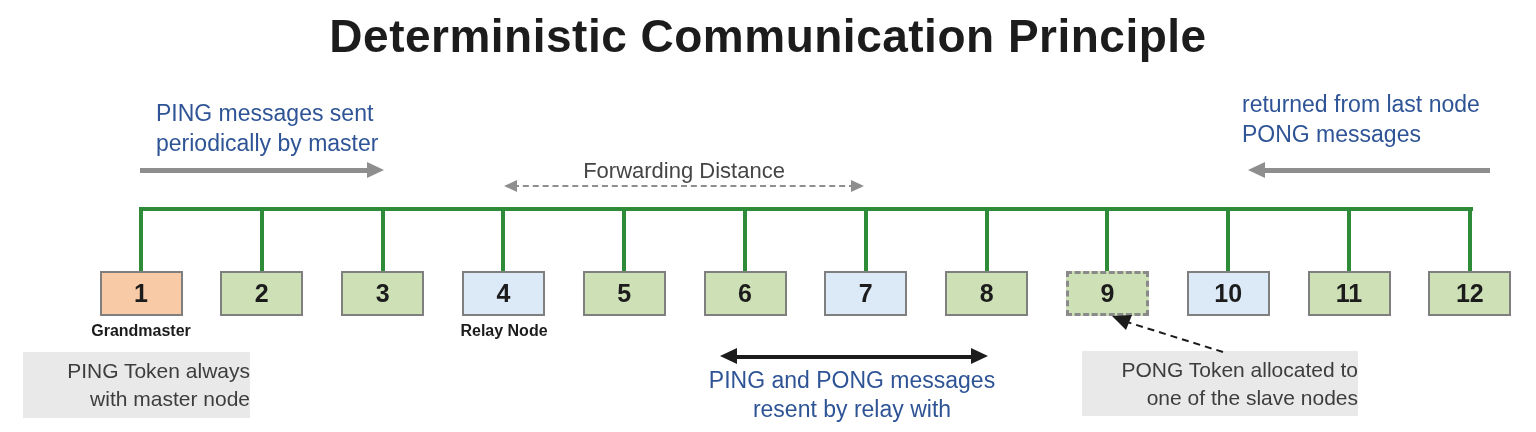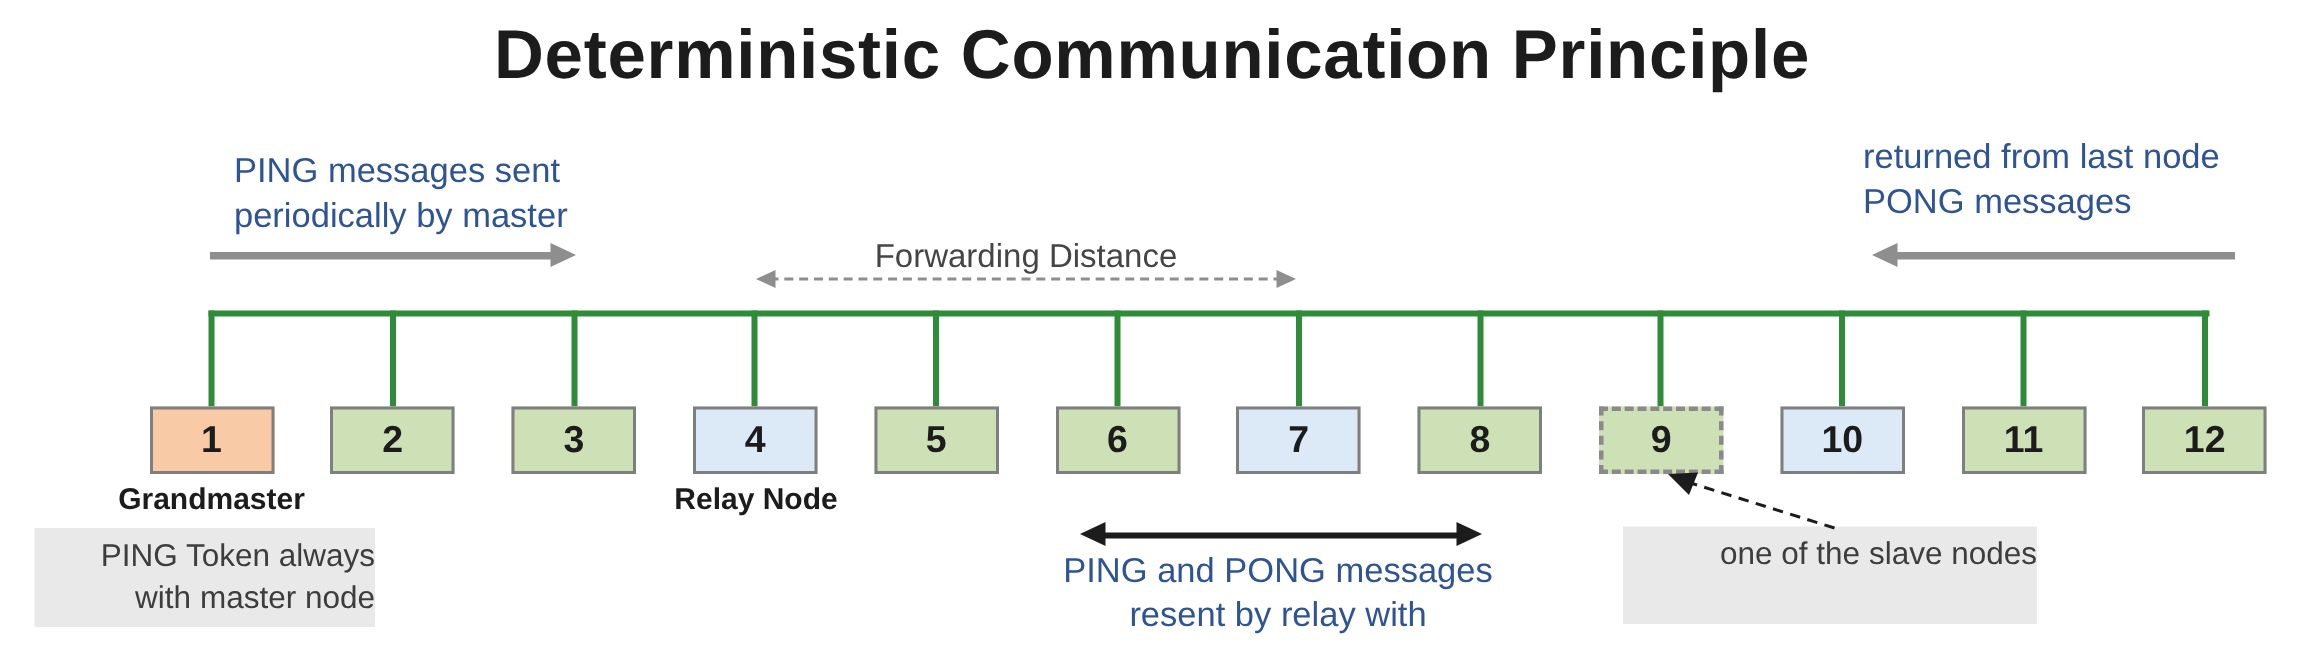--- a/index.html
+++ b/index.html
@@ -54,21 +54,21 @@
     display:flex;align-items:center;justify-content:center;
     font-size:25px;font-weight:bold;color:var(--text-dark);
   }
   .node-box.master{background:var(--master-fill);}
   .node-box.slave{background:var(--slave-fill);}
   .node-box.relay{background:var(--relay-fill);}
   .node-box.dashed{border:3px dashed #8a8a8a;}
 
   .node-caption{
     position:absolute;width:200px;text-align:center;top:322px;
-    font-size:20px;font-weight:bold;color:var(--text-dark);white-space:nowrap;
+    font-size:16px;font-weight:bold;color:var(--text-dark);white-space:nowrap;
   }
   .cap-grandmaster{left:41px;}
   .cap-relay{left:404px;}
 
   .callout{
     position:absolute;box-sizing:border-box;background:var(--callout-bg);
     color:#3d3d3d;font-size:21px;line-height:28px;text-align:right;padding-top:5px;
   }
   .callout-ping{left:23px;top:352px;width:227px;height:66px;}
   .callout-pong{left:1082px;top:351px;width:276px;height:65px;}
@@ -194,20 +194,21 @@
   <div class="blue-ann ann-resent">
     <div>PING and PONG messages</div>
     <div>resent by relay with</div>
   </div>
 
   <div class="callout callout-ping">
     <div>PING Token always</div>
     <div>with master node</div>
   </div>
   <div class="callout callout-pong">
+    <div>PONG Token allocated to</div>
     <div>one of the slave nodes</div>
   </div>
 
   <svg class="pointer-svg" width="1536" height="432">
     <line x1="1223" y1="352" x2="1127" y2="322" stroke="#1c1c1c" stroke-width="2" stroke-dasharray="7 5"></line>
     <polygon points="1112,316 1132,315 1126,330" fill="#1c1c1c"></polygon>
   </svg>
 
 </div>
 

